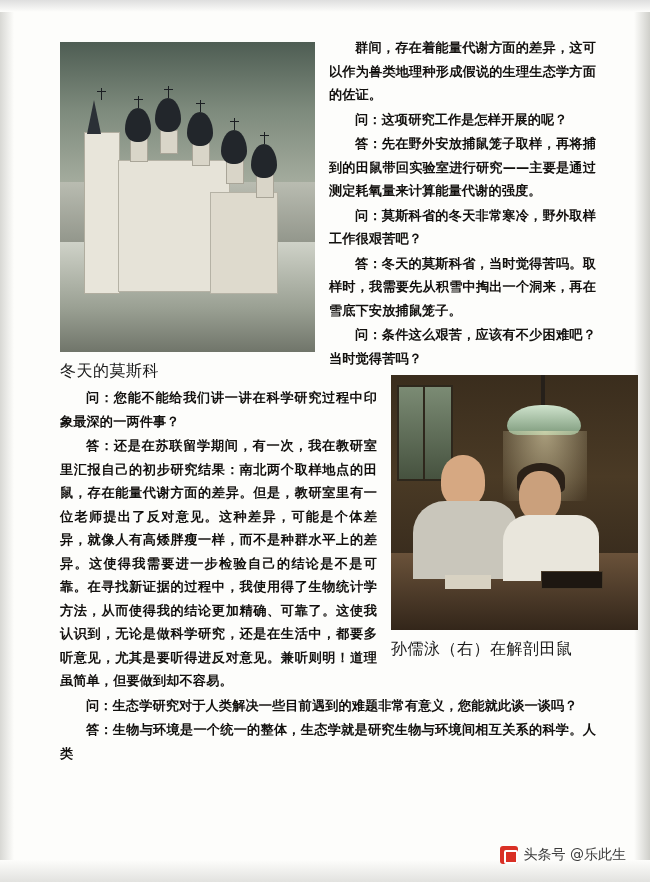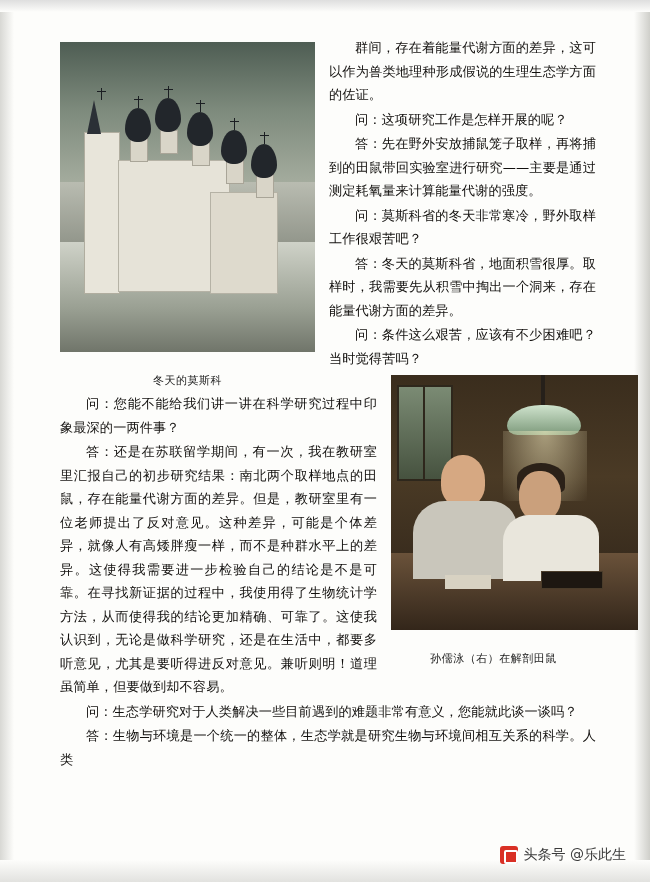--- a/index.html
+++ b/index.html
@@ -130,24 +130,24 @@
     width: 9px; height: 1px;
     background: #1b1e22;
   }
   .drum {
     position: absolute;
     width: 16px; height: 22px;
     background: #d9d5c8;
     border: 1px solid #a9a598;
   }
   .fig-caption {
-    text-align: center;
-    font-size: 11px;
+    text-align: left;
+    font-size: 16px;
     color: #1a1a1a;
-    padding-top: 21px;
+    padding-top: 9px;
     letter-spacing: 0.5px;
   }
 
   
   .fig-mid-right {
     float: right;
     width: 205px;
     margin: 4px 0 4px 14px;
   }
   .photo2 {
@@ -255,20 +255,21 @@
     font-family: "DejaVu Sans", "Liberation Sans", sans-serif;
     font-size: 13.2px;
     line-height: 23.5px;
     color: #12100e;
     text-align: justify;
     margin: 0 0 1px 0;
     letter-spacing: 0.1px;
   }
   .indent {
     text-indent: 26px;
+    font-weight: bold;
   }
   .clear { clear: both; }
 
   
   .watermark {
     position: absolute;
     right: 24px;
     bottom: 18px;
     display: flex;
     align-items: center;
@@ -336,21 +337,21 @@
         <div class="dome" style="left:191px; top:102px;"></div>
         <div class="cross" style="left:204px; top:90px;"></div>
       </div>
       <figcaption class="fig-caption">冬天的莫斯科</figcaption>
     </figure>
 
     <p class="para indent">群间，存在着能量代谢方面的差异，这可以作为兽类地理种形成假说的生理生态学方面的佐证。</p>
     <p class="para indent">问：这项研究工作是怎样开展的呢？</p>
     <p class="para indent">答：先在野外安放捕鼠笼子取样，再将捕到的田鼠带回实验室进行研究——主要是通过测定耗氧量来计算能量代谢的强度。</p>
     <p class="para indent">问：莫斯科省的冬天非常寒冷，野外取样工作很艰苦吧？</p>
-    <p class="para indent">答：冬天的莫斯科省，地面积雪很厚。取样时，我需要先从积雪中掏出一个洞来，存在能量代谢方面的差异。</p>
+    <p class="para indent">答：冬天的莫斯科省，当时觉得苦吗。取样时，我需要先从积雪中掏出一个洞来，再在雪底下安放捕鼠笼子。</p>
     <p class="para indent">问：条件这么艰苦，应该有不少困难吧？当时觉得苦吗？</p>
 
     <figure class="fig-mid-right">
       <div class="photo2">
         <div class="lab-wall"></div>
         <div class="window"></div>
         <div class="lamp-arm"></div>
         <div class="lamp-shade"></div>
         <div class="lamp-glow"></div>
         <div class="desk"></div>

